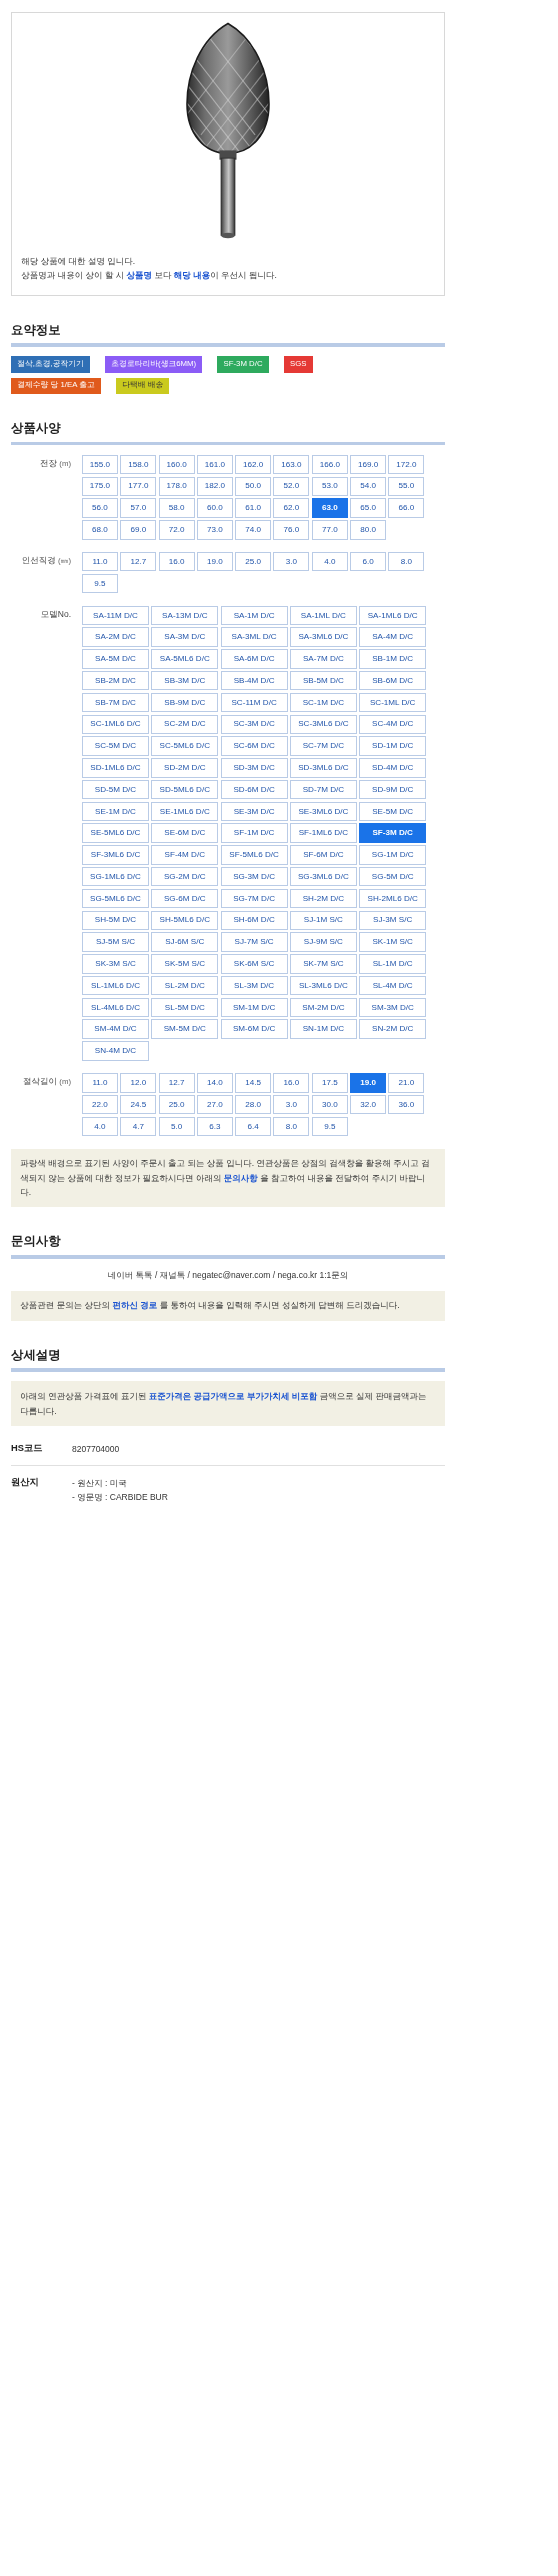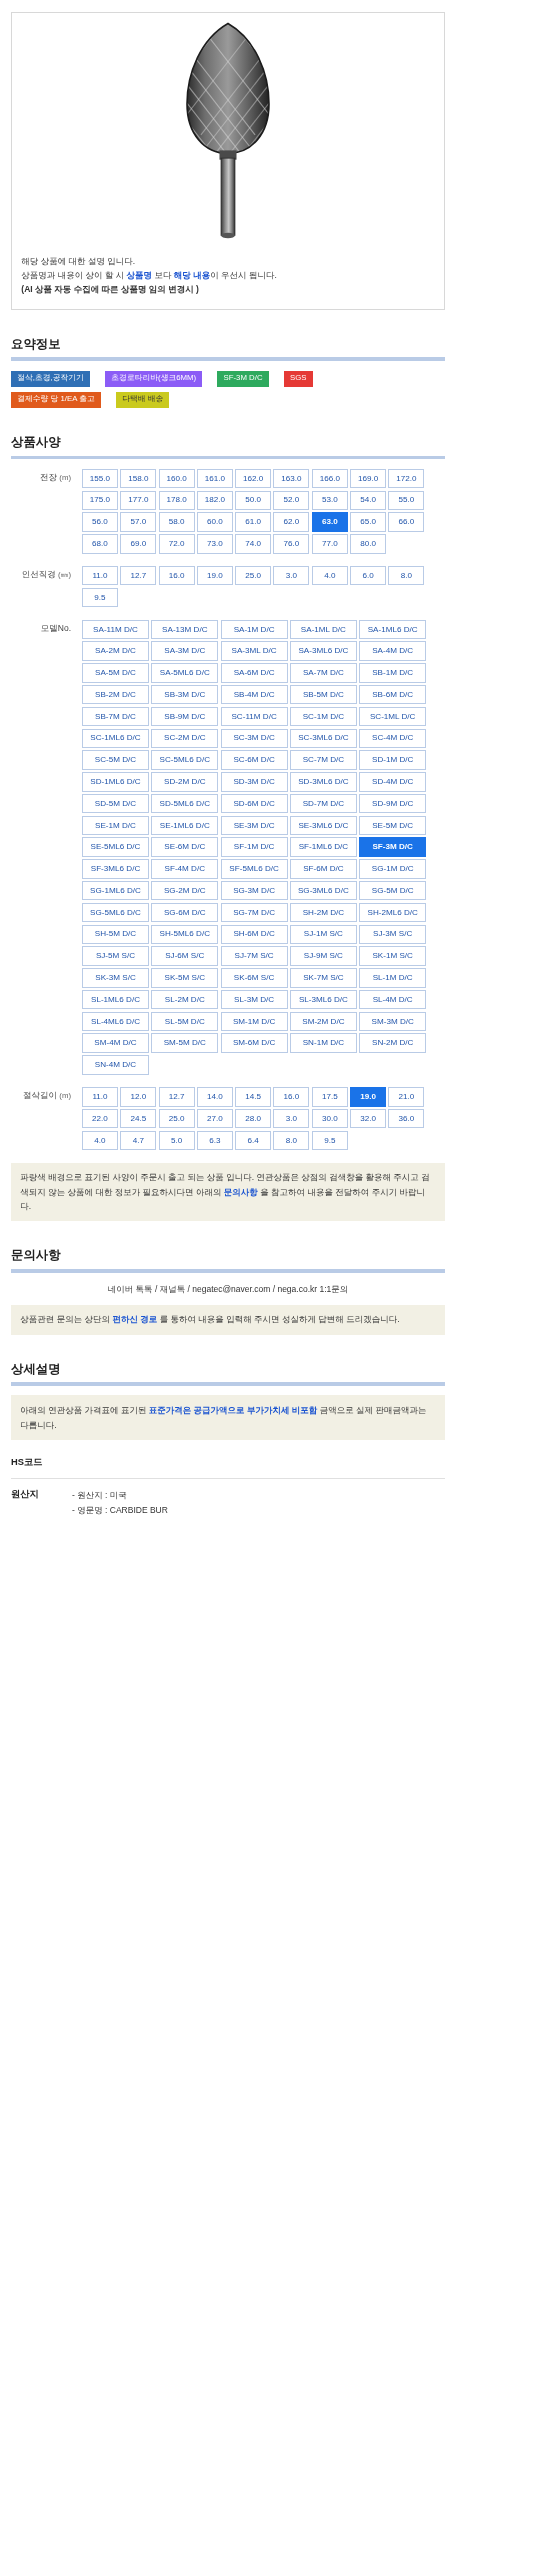--- a/index.html
+++ b/index.html
@@ -189,21 +189,20 @@
         <rect x="106" y="182" width="18" height="100" fill="none" stroke="#2a2a2a" stroke-width="1"></rect>
 
         <ellipse cx="115" cy="282" rx="9" ry="3.5" fill="#555"></ellipse>
       </svg>
     </div>
     <div class="desc-box">
       <div>해당 상품에 대한 설명 입니다.</div>
       <div>
         <span>상품명과 내용이 상이 할 시 </span><span class="hl">상품명</span><span> 보다 </span><span class="hl">해당 내용</span><span>이 우선시 됩니다.</span>
       </div>
-      <div class="bold">(AI 상품 자동 수집에 따른 상품명 임의 변경시 )</div>
     </div>
   </div>
 
   <h2 class="sec">요약정보</h2>
   <div class="sec-bar"></div>
   <div class="badges">
     <span class="badge" style="background:#2f6fb5">절삭,초경,공작기기</span>
     <span class="badge" style="background:#8b5cf6">초경로타리바(섕크6MM)</span>
     <span class="badge" style="background:#2eaa5e">SF-3M D/C</span>
     <span class="badge" style="background:#e53935">SGS</span>
@@ -423,20 +422,21 @@
 
   <h2 class="sec">상세설명</h2>
   <div class="sec-bar"></div>
   <div class="band">
     <span>아래의 연관상품 가격표에 표기된 </span><span class="hl">표준가격은 공급가액으로 부가가치세 비포함</span><span> 금액으로 실제 판매금액과는 다릅니다.</span>
   </div>
 
   <div class="kv">
     <div class="kv-row">
       <div class="kv-key">HS코드</div>
+      <div class="kv-val">8207704000</div>
     </div>
     <div class="hr"></div>
     <div class="kv-row">
       <div class="kv-key">원산지</div>
       <div class="kv-val">
         <div>- 원산지 : 미국</div>
         <div>- 영문명 : CARBIDE BUR</div>
       </div>
     </div>
   </div>

